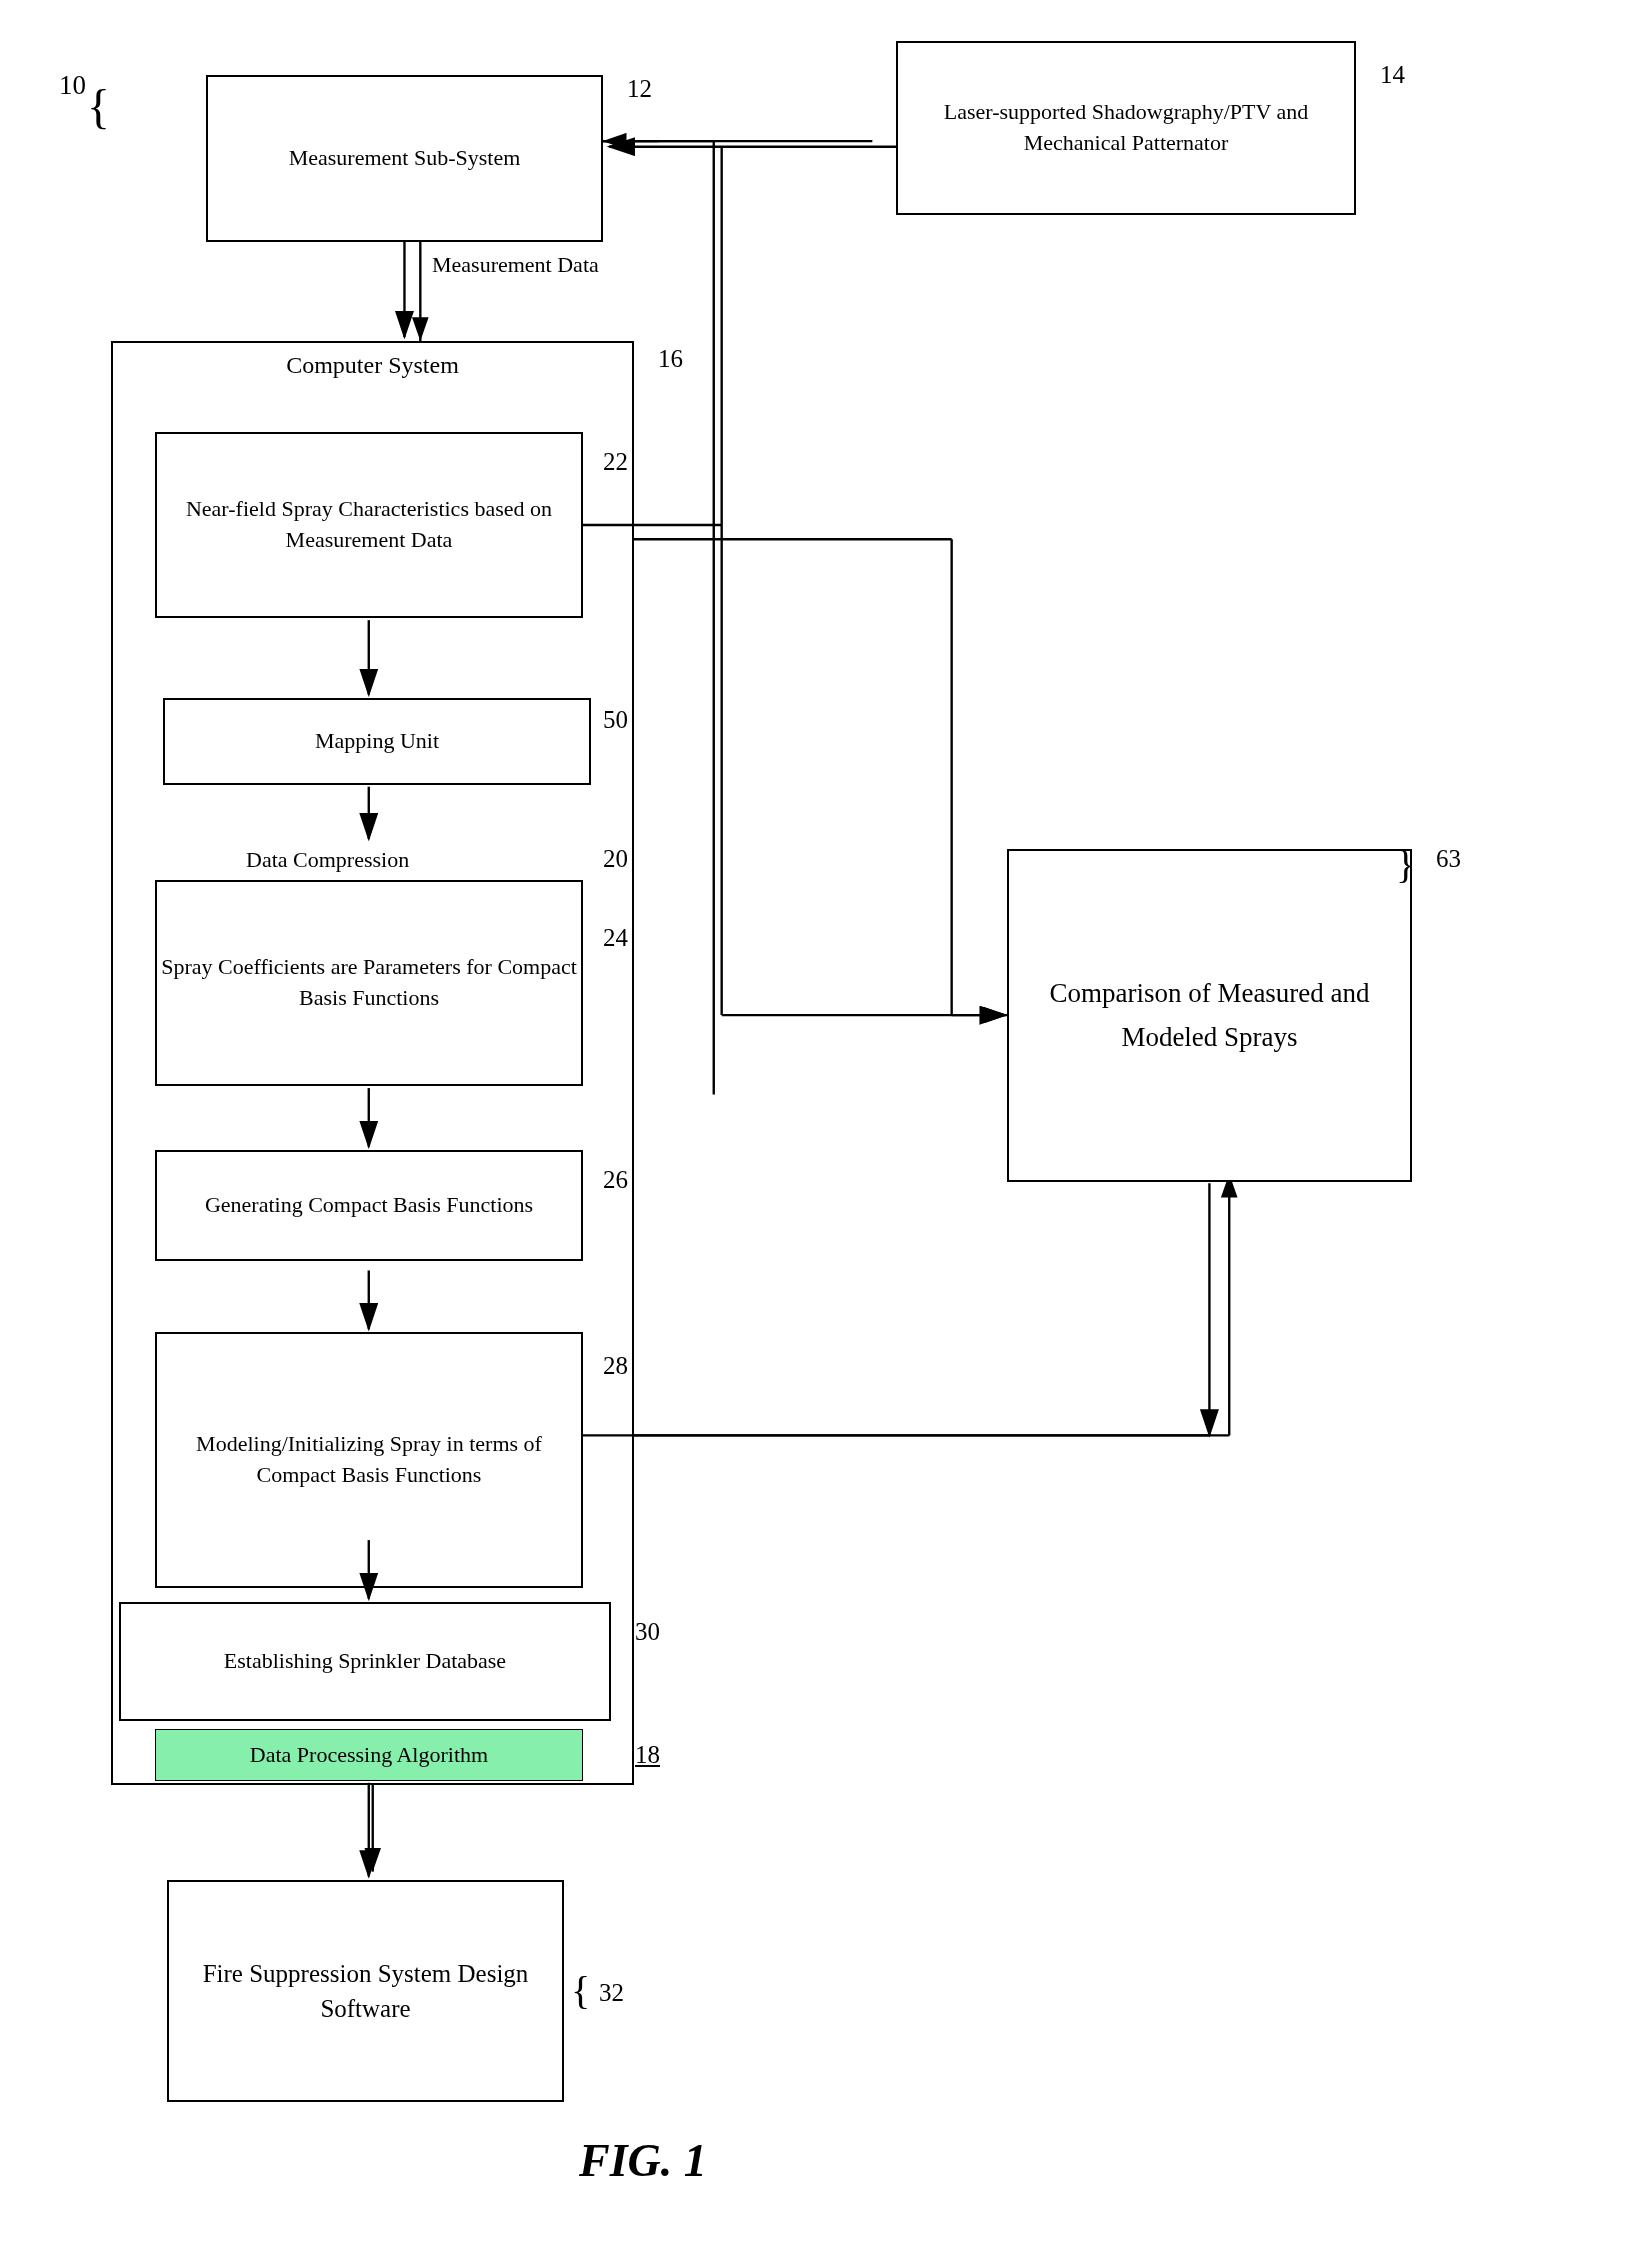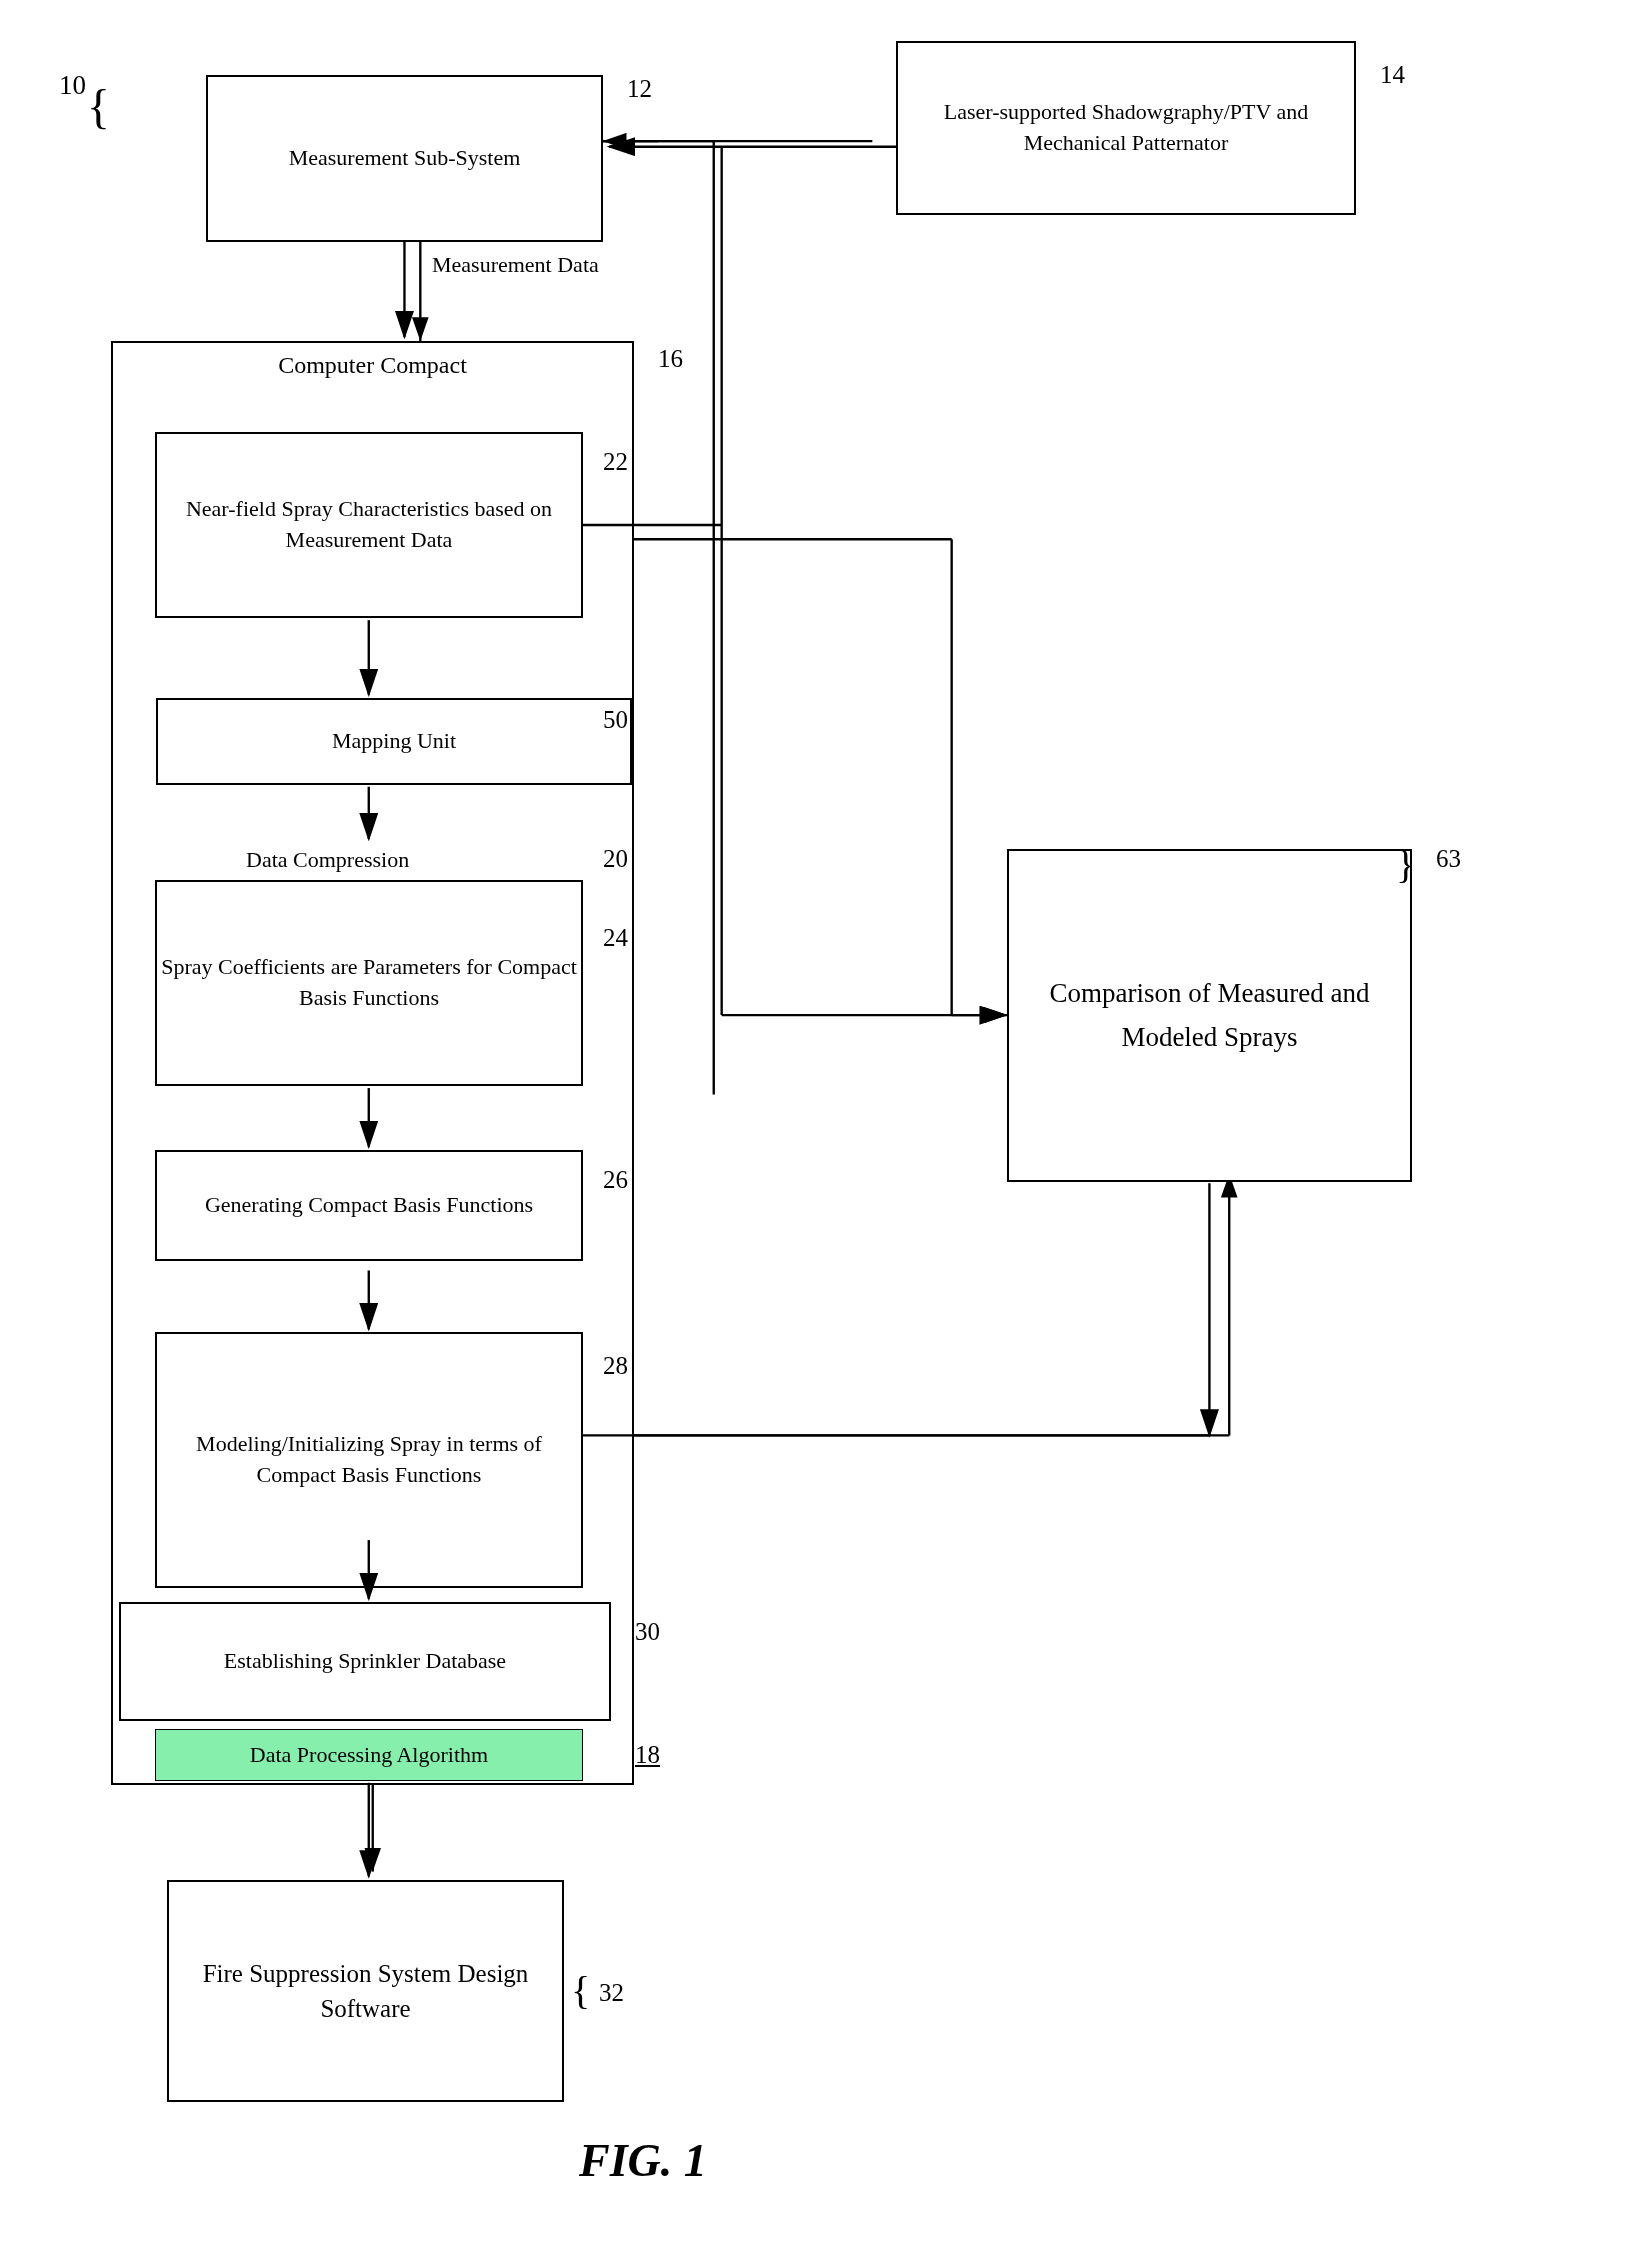--- a/index.html
+++ b/index.html
@@ -111,34 +111,34 @@
 Shadowgraphy/PTV and
 Mechanical Patternator</span>
   </div>
 
   <div class="label" style="left: 1380px; top: 57px; font-size: 25px;">14</div>
 
   <div class="label" style="left: 432px; top: 250px; font-size: 22px;">Measurement
 Data</div>
 
   <div class="box" style="left: 111px; top: 341px; width: 523px; height: 1444px; border: 2.4px solid #000; align-items: flex-start; justify-content: center; padding-top: 6.3px; font-size: 24px;">
-    <span>Computer Compact</span>
+    <span>Computer System</span>
   </div>
 
   <div class="label" style="left: 658px; top: 341px; font-size: 25px;">16</div>
 
   <div class="box" style="left: 155px; top: 432px; width: 428px; height: 186px;">
     <span>Near-field Spray
 Characteristics based on
 Measurement Data</span>
   </div>
 
   <div class="label" style="left: 603px; top: 444px; font-size: 25px;">22</div>
 
-  <div class="box" style="left: 156px; top: 698px; width: 476px; height: 87px;">
+  <div class="box" style="left: 163px; top: 698px; width: 428px; height: 87px;">
     <span>Mapping  Unit</span>
   </div>
 
   <div class="label" style="left: 603px; top: 702px; font-size: 25px;">50</div>
 
   <div class="label" style="left: 246px; top: 845px; font-size: 22px;">Data  Compression</div>
 
   <div class="label" style="left: 603px; top: 841px; font-size: 25px;">20</div>
 
   <div class="box" style="left: 155px; top: 880px; width: 428px; height: 206px;">

